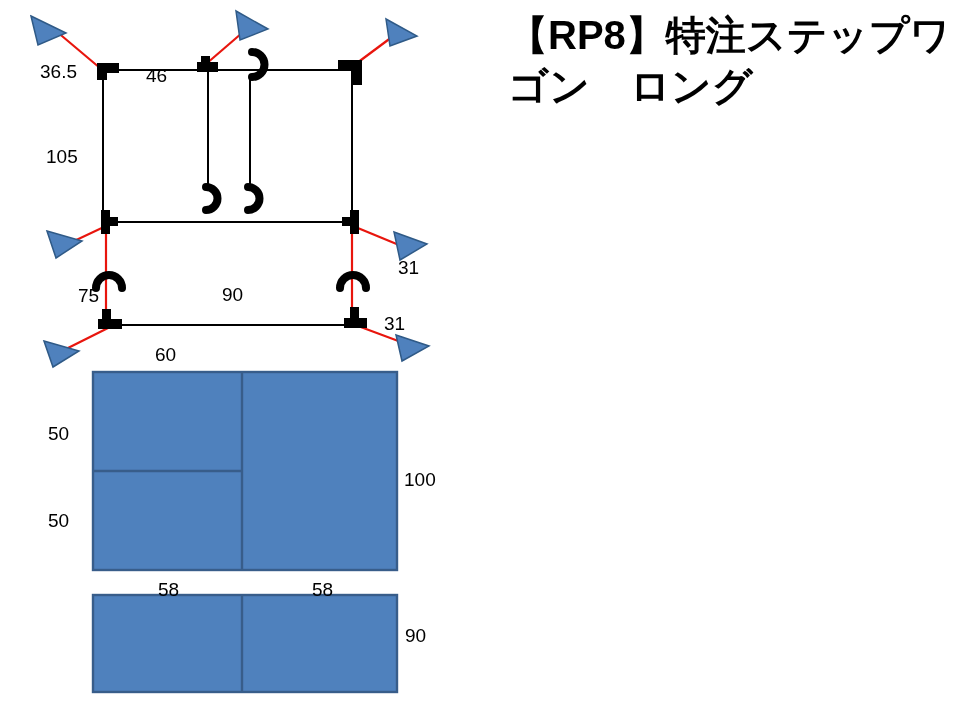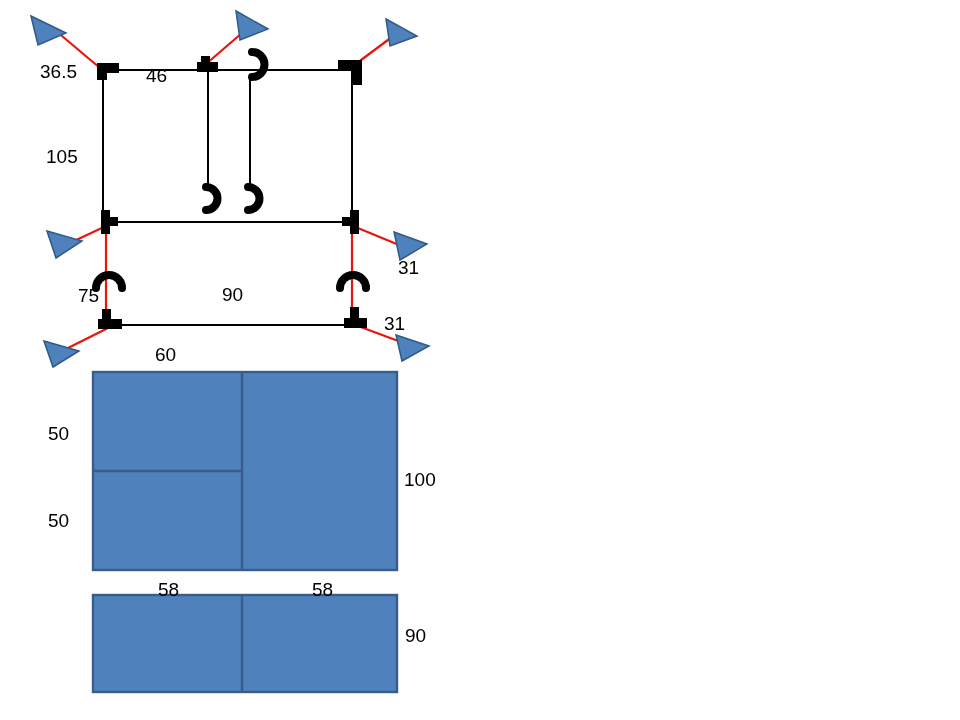--- a/index.html
+++ b/index.html
@@ -122,15 +122,17 @@
       <text class="dim" x="48" y="440">50</text>
       <text class="dim" x="48" y="527">50</text>
       <text class="dim" x="404" y="486">100</text>
       <text class="dim" x="158" y="596">58</text>
       <text class="dim" x="312" y="596">58</text>
       <text class="dim" x="405" y="642">90</text>
     </g>
   </svg>
 
   <div class="slide-title">
+    <div>【RP8】特注ステップワ</div>
+    <div>ゴン　ロング</div>
   </div>
 
 </div>
 
 </body></html>

